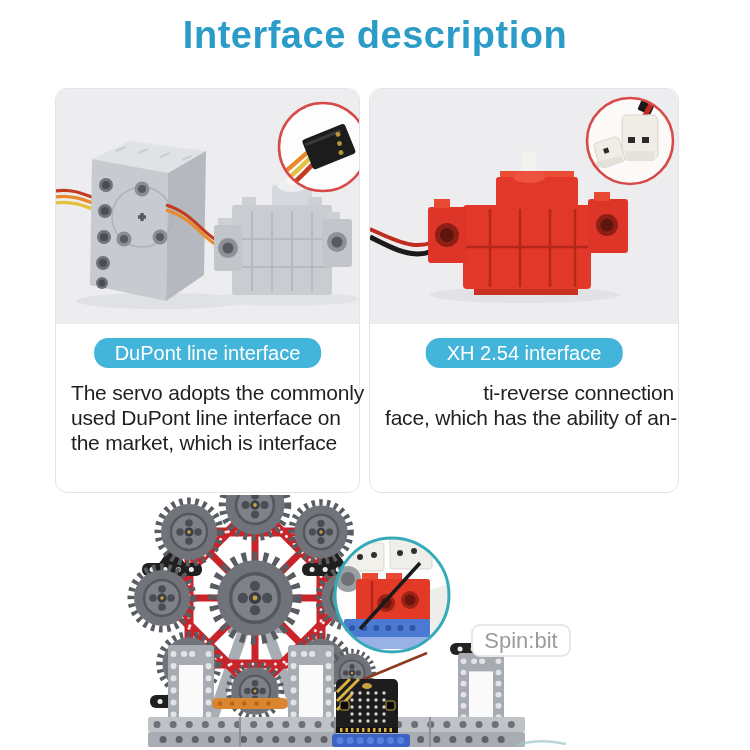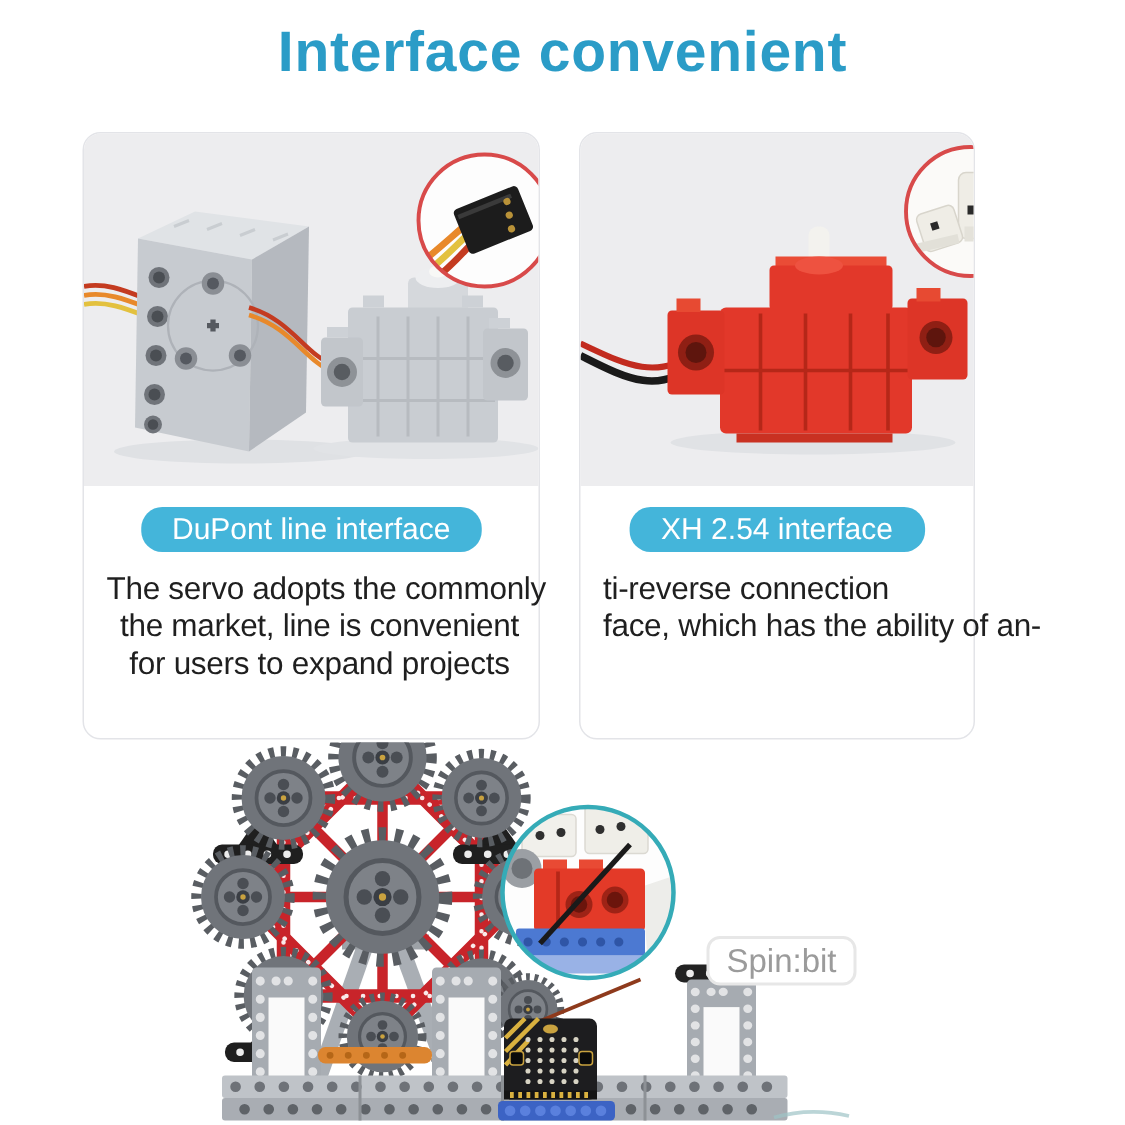--- a/index.html
+++ b/index.html
@@ -8,22 +8,22 @@
     font-family:"Liberation Sans", sans-serif; overflow:hidden;
   }
   .title {
     position:absolute; top:14px; left:0; width:750px; text-align:center;
     font-size:38px; font-weight:bold; color:#2B9CC7; letter-spacing:0.5px;
   }
   .card {
     position:absolute; top:88px; height:405px; background:#fff;
     border:1px solid #E3E4E8; border-radius:12px; box-sizing:border-box;
   }
-  .card.left  { left:55px;  width:305px;text-align:center; }
-  .card.right { left:386px; width:264px; }
+  .card.left  { left:55px;  width:305px; }
+  .card.right { left:369px; width:310px;text-align:right; }
   .photo {
     position:absolute; top:0; left:0; right:0; height:235px;
     background:#EDEDEF; border-radius:11px 11px 0 0; overflow:hidden;
   }
   .photo svg { display:block; }
   .badge {
     position:absolute; top:249px; left:50%; transform:translateX(-50%);
     background:#44B5DA; color:#fff; font-size:20px; line-height:30px;
     height:30px; padding:0 21px; border-radius:14px; white-space:nowrap;
   }
@@ -38,21 +38,21 @@
     border:2px solid #E7E7E7; border-radius:9px; background:#fff;
     color:#9B9B9B; font-size:22px; display:flex; align-items:center;
     justify-content:center; box-sizing:border-box;
   }
 </style>
 </head>
 <body>
 
 <div class="page">
 
-  <div class="title">Interface convenient</div>
+  <div class="title">Interface description</div>
 
   <div class="card left">
     <div class="photo">
       <svg width="303" height="235" viewBox="0 0 303 235">
 
         <path d="M0,102 C 16,99 30,106 46,112" stroke="#C43B20" stroke-width="3.2" fill="none"></path>
         <path d="M0,108 C 16,105 31,112 47,118" stroke="#E8892B" stroke-width="3.2" fill="none"></path>
         <path d="M0,114 C 16,111 31,118 47,124" stroke="#E3C13F" stroke-width="3.2" fill="none"></path>
 
         <ellipse cx="105" cy="212" rx="85" ry="8" fill="#DFE1E4"></ellipse>
@@ -122,22 +122,22 @@
               <circle cx="282" cy="68" r="2.4" fill="#B99238"></circle>
             </g>
           </g>
           <circle cx="267" cy="58" r="44" fill="none" stroke="#D84A4A" stroke-width="2.6"></circle>
         </g>
       </svg>
     </div>
     <div class="badge">DuPont line interface</div>
     <div class="desc">
       <div class="line">The servo adopts the commonly</div>
-      <div class="line">the market, line is convenient</div>
-      <div class="line">for users to expand projects</div>
+      <div class="line">used DuPont line interface on</div>
+      <div class="line">the market, which is interface</div>
     </div>
   </div>
 
   <div class="card right">
     <div class="photo">
       <svg width="308" height="235" viewBox="0 0 308 235">
 
         <path d="M0,148 C 28,162 52,176 78,152" stroke="#1A1A1A" stroke-width="5" fill="none"></path>
         <path d="M0,140 C 26,152 50,166 76,146" stroke="#C22B1F" stroke-width="4" fill="none"></path>
         <ellipse cx="155" cy="206" rx="95" ry="8" fill="#E0E2E5"></ellipse>

